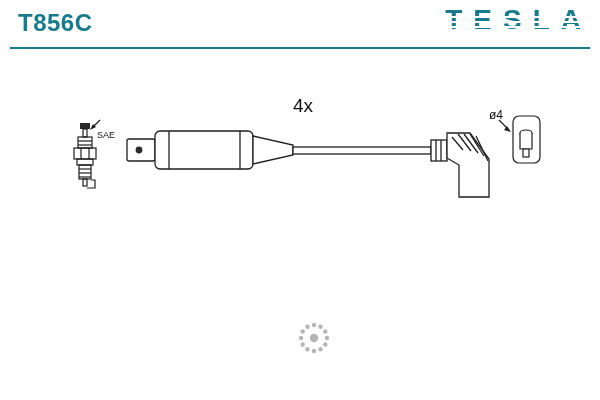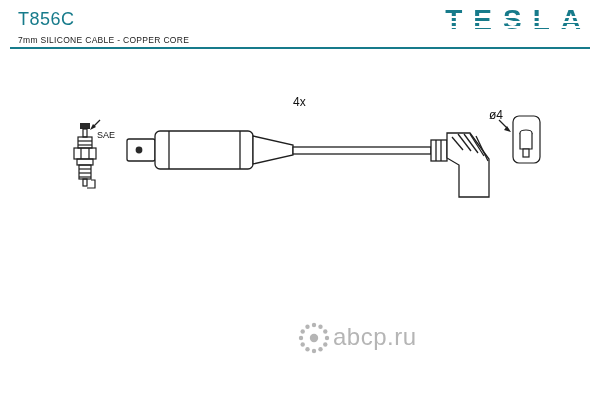--- a/index.html
+++ b/index.html
@@ -1,55 +1,54 @@
 <!DOCTYPE html>
 <html><head>
 <meta charset="utf-8">
 <style>
   html,body{margin:0;padding:0;background:#fff;}
   .page{
     position:relative;width:600px;height:400px;background:#ffffff;
     font-family:"Liberation Sans",sans-serif;overflow:hidden;
   }
   .part-number{
-    position:absolute;left:18px;top:9px;font-size:18px;font-weight:normal;
+    position:absolute;left:18px;top:9px;font-size:24px;font-weight:bold;
     color:#177b8b;letter-spacing:.5px;
   }
   .subtitle{
     position:absolute;left:18px;top:35px;font-size:8.5px;color:#1a1a1a;
     letter-spacing:.3px;
   }
   .brand{
     position:absolute;right:8px;top:6px;font-size:28px;font-weight:bold;
     color:#177b8b;letter-spacing:11px;line-height:1;
   }
   .brand-stripes{
     position:absolute;left:0;right:0;top:7px;bottom:3px;
     background:repeating-linear-gradient(to bottom,transparent 0 3.2px,#ffffff 3.2px 4.9px);
     pointer-events:none;
   }
   .header-rule{
     position:absolute;left:10px;right:10px;top:47px;height:2px;background:#177b8b;
   }
-  .qty-label{position:absolute;left:293px;top:95px;font-size:12px;color:#111;}
+  .qty-label{position:absolute;left:293px;top:95px;font-size:19px;color:#111;}
   .sae-label{position:absolute;left:97px;top:108px;font-size:9px;color:#111;margin-top:22px;}
   .dia-label{position:absolute;left:489px;top:108px;font-size:12px;color:#111;}
   .watermark-text{
     position:absolute;left:333px;top:323px;font-size:24px;color:#b5b5b5;
     letter-spacing:.5px;
   }
   svg.diagram{position:absolute;left:0;top:0;}
 </style>
 </head>
 <body>
 
 <div class="page">
 
   <div class="part-number">T856C</div>
-  <div class="subtitle">7mm SILICONE CABLE - COPPER CORE</div>
   <div class="brand">
     <span>TESLA</span>
     <span class="brand-stripes"></span>
   </div>
   <div class="header-rule"></div>
 
   <div class="qty-label">4x</div>
   <div class="sae-label">SAE</div>
   <div class="dia-label">ø4</div>
 
@@ -115,15 +114,14 @@
       <circle cx="301" cy="338" r="2.2"></circle>
       <circle cx="302.7" cy="344.5" r="2.2"></circle>
       <circle cx="307.5" cy="349.3" r="2.2"></circle>
       <circle cx="314" cy="351" r="2.2"></circle>
       <circle cx="320.5" cy="349.3" r="2.2"></circle>
       <circle cx="325.3" cy="344.5" r="2.2"></circle>
       <circle cx="314" cy="338" r="4.2"></circle>
     </g>
   </svg>
 
-  <div class="watermark-text">abcp.ru</div>
 
 </div>
 
 </body></html>

